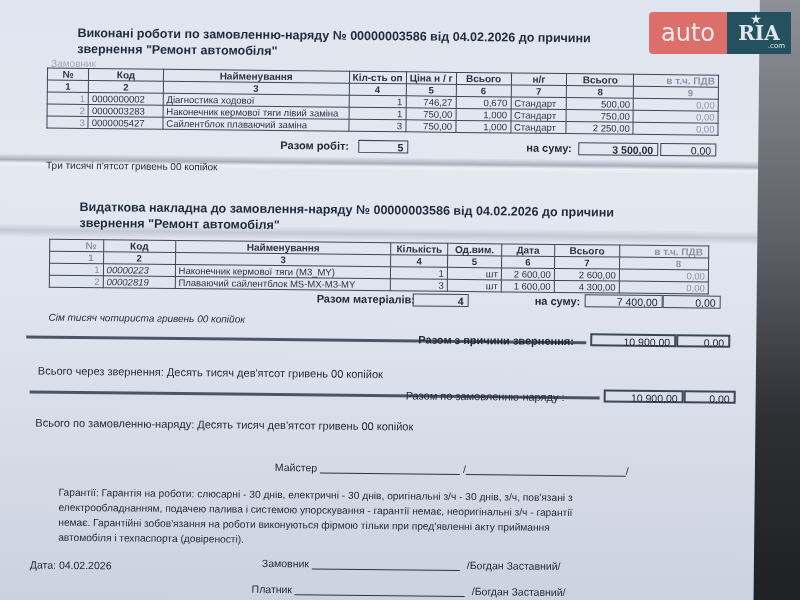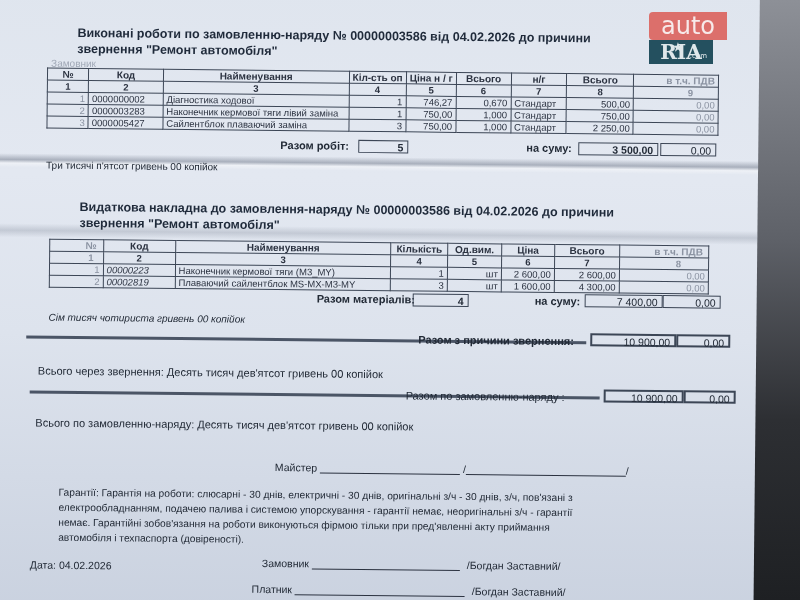--- a/index.html
+++ b/index.html
@@ -15,21 +15,21 @@
   table.grid td, table.grid th { border:1px solid #3c4656; padding:0 3px; height:11px; white-space:nowrap; }
   table.grid th { font-weight:bold; text-align:center; font-size:10px; }
   table.grid .num { text-align:center; font-weight:bold; }
   table.grid .r { text-align:right; }
   table.grid .faint { color:#8b93a2;padding-left:32px; }
   .sumrow { position:absolute; font-size:11px; font-weight:bold; color:#222a36; }
   .box { position:absolute; border:1.5px solid #3c4656; font-size:10.5px; text-align:right; padding-right:4px; height:13px; line-height:13px; box-sizing:border-box; }
   .rule { position:absolute; height:3px; background:#4b5566; }
   .text { position:absolute; font-size:10.5px; color:#222a36; }
   .sigline { display:inline-block; border-bottom:1px solid #2b3240; vertical-align:bottom; }
-  .logo { position:absolute; top:12px; left:649px; width:142px; height:42px; display:flex; z-index:5;flex-direction:column; }
+  .logo { position:absolute; top:12px; left:649px; width:142px; height:42px; display:flex; z-index:5; }
   .logo .auto { width:78px; height:42px; background:#dc6f6b; color:#f7eaea; font-size:24px; display:flex; align-items:center; justify-content:center; border-radius:4px 0 0 4px; font-family:"DejaVu Sans", sans-serif; }
   .logo .ria { width:64px; height:42px; background:#24505f; color:#dfe7ea; font-family:"DejaVu Serif", serif; font-weight:bold; font-size:20px; display:flex; flex-direction:column; align-items:center; justify-content:center; position:relative; }
   .logo .ria .com { font-size:7px; font-weight:normal; position:absolute; right:6px; bottom:4px; font-family:"DejaVu Sans", sans-serif; }
   .logo .ria .star { position:absolute; top:1px; left:24px; font-size:11px; }
 </style>
 </head>
 <body>
 
 <div class="bg-right"></div>
 
@@ -117,21 +117,21 @@
   </div>
 
   <table class="grid" style="left:62px; top:258px; width:660px;">
     <tbody>
         <tr>
       <th style="width:22px" class="faint">№</th>
       <th style="width:80px">Код</th>
       <th style="width:230px">Найменування</th>
       <th style="width:52px">Кількість</th>
       <th style="width:52px">Од.вим.</th>
-      <th style="width:52px">Ціна</th>
+      <th style="width:52px">Дата</th>
       <th style="width:72px">Всього</th>
       <th style="width:56px" class="faint">в т.ч. ПДВ</th>
     </tr>
     <tr>
       <td class="num faint">1</td>
       <td class="num">2</td>
       <td class="num">3</td>
       <td class="num">4</td>
       <td class="num">5</td>
       <td class="num">6</td>

